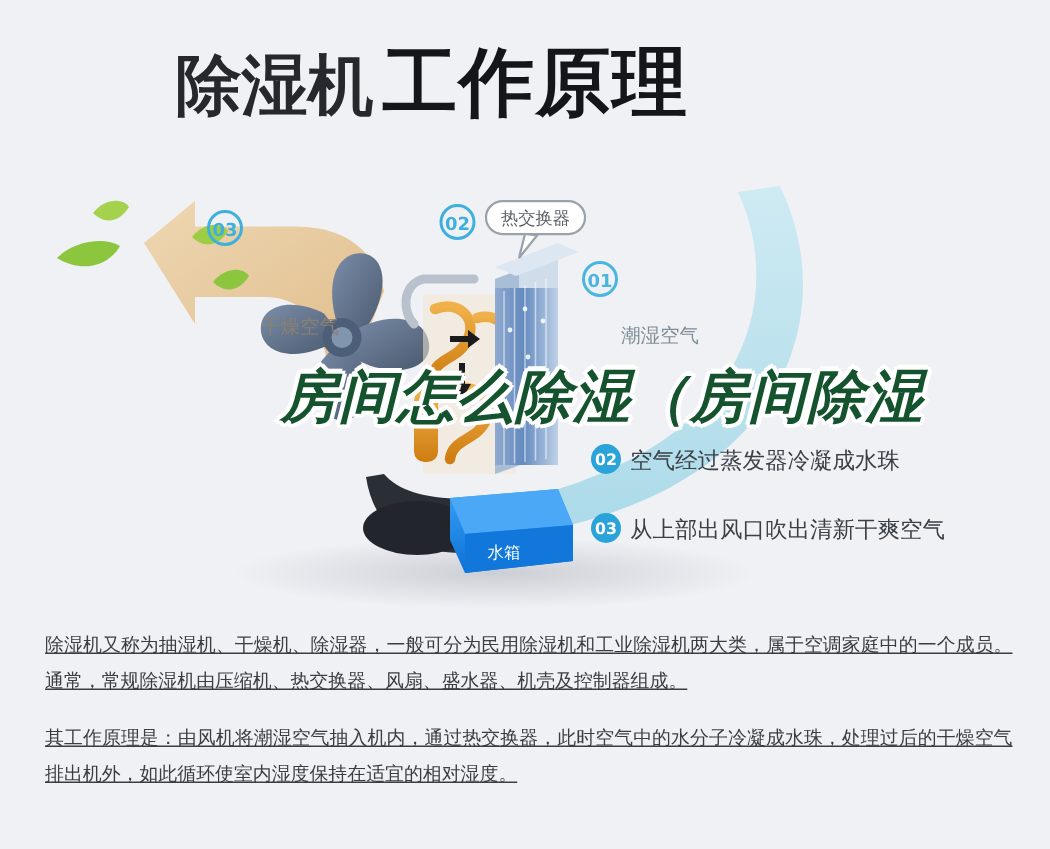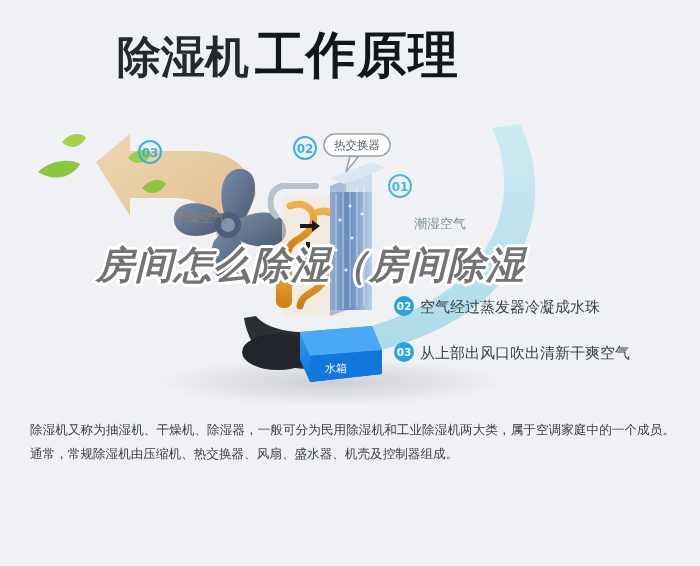--- a/index.html
+++ b/index.html
@@ -50,26 +50,26 @@
     height: 285px;
   }
   .illus svg { display: block; }
 
   
   .overlay-text {
     position: absolute;
     left: 96px;
     top: 243px;
     width: 520px;
-    text-align: left;
+    text-align: right;
     font-size: 38px;
     line-height: 44px;
     font-weight: 700;
     font-style: italic;
-    color: #737373;
+    color: #14532d;
     letter-spacing: 1px;
     -webkit-text-stroke: 3px #ffffff;
     paint-order: stroke fill;
     text-shadow:
       -3px 0 #fff, 3px 0 #fff, 0 -3px #fff, 0 3px #fff,
       -2px -2px #fff, 2px -2px #fff, -2px 2px #fff, 2px 2px #fff;
   }
 
   
   .body-copy {
@@ -77,20 +77,21 @@
     left: 30px;
     top: 418px;
     width: 645px;
     color: #3a3d42;
     font-size: 12.6px;
     line-height: 24px;
   }
   .body-copy p {
     margin: 0 0 14px 0;
     text-align: justify;
+    text-decoration: underline;
   }
 </style>
 </head>
 <body>
 
 <div id="page">
 
   <div class="title-wrap">
     <span class="title-a">除湿机</span><span class="title-b">工作原理</span>
   </div>
@@ -250,15 +251,16 @@
       </g>
     </svg>
   </div>
 
   <div class="overlay-text">
     <div>房间怎么除湿（房间除湿</div>
   </div>
 
   <div class="body-copy">
     <p>除湿机又称为抽湿机、干燥机、除湿器，一般可分为民用除湿机和工业除湿机两大类，属于空调家庭中的一个成员。通常，常规除湿机由压缩机、热交换器、风扇、盛水器、机壳及控制器组成。</p>
+    <p>其工作原理是：由风机将潮湿空气抽入机内，通过热交换器，此时空气中的水分子冷凝成水珠，处理过后的干燥空气排出机外，如此循环使室内湿度保持在适宜的相对湿度。</p>
   </div>
 
 </div>
 
 </body></html>

